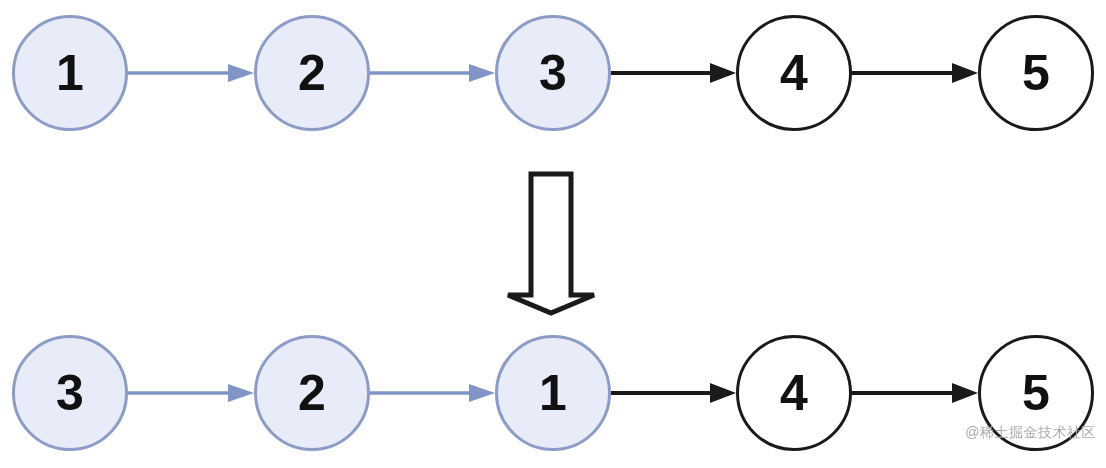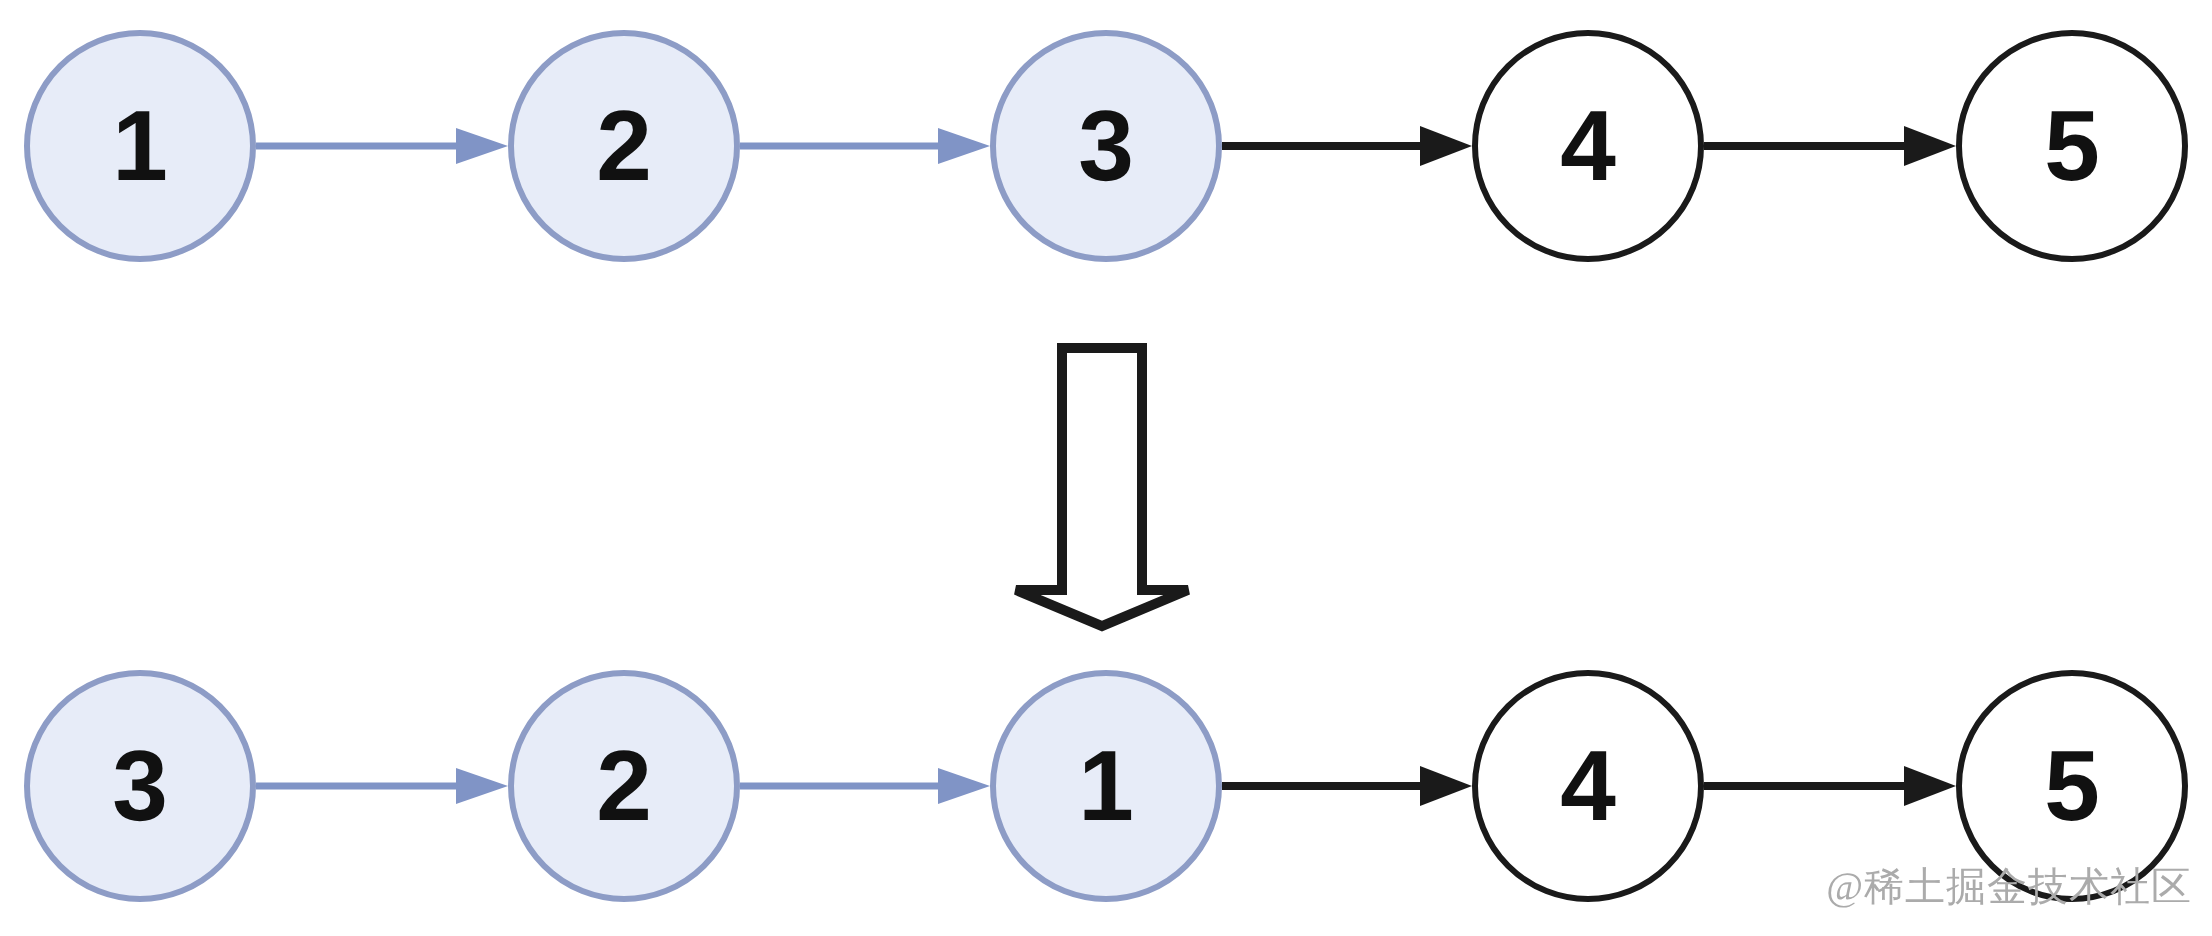--- a/index.html
+++ b/index.html
@@ -53,27 +53,26 @@
 
   .down-arrow-shape {
     fill: #ffffff;
     stroke: var(--black-arrow, #1a1a1a);
     stroke-width: 5;
     stroke-linejoin: miter;
   }
   .watermark {
     position: absolute;
     right: 10px;
-    bottom: 11px;
-    font-size: 20px;
+    bottom: 26px;
+    font-size: 14px;
     letter-spacing: 0.5px;
     color: var(--watermark-text, #ababab);
     z-index: 5;
     white-space: nowrap;
-    font-family: Liberation Serif, serif;
   }
 </style>
 </head>
 <body>
 
 <div class="canvas">
 
   <svg class="arrows-layer" viewBox="0 0 1106 468" xmlns="http://www.w3.org/2000/svg" aria-hidden="true">
 
     <g class="blue-arrow">

